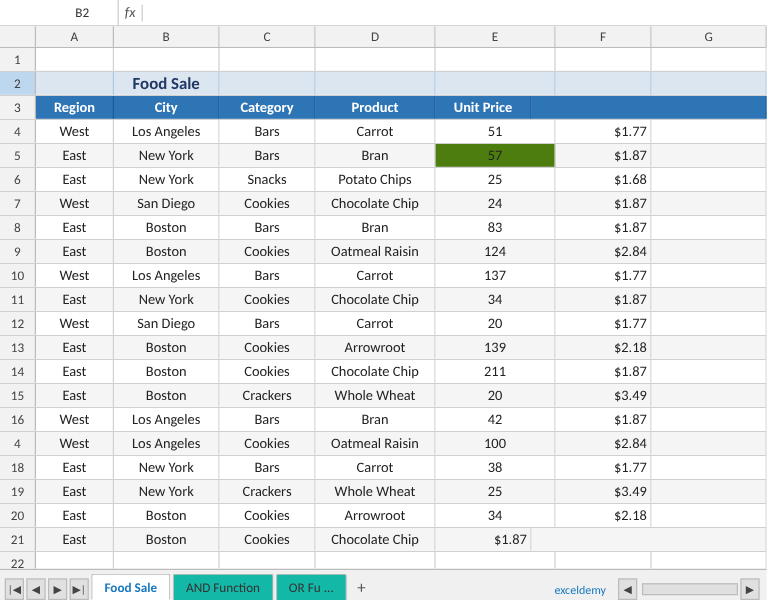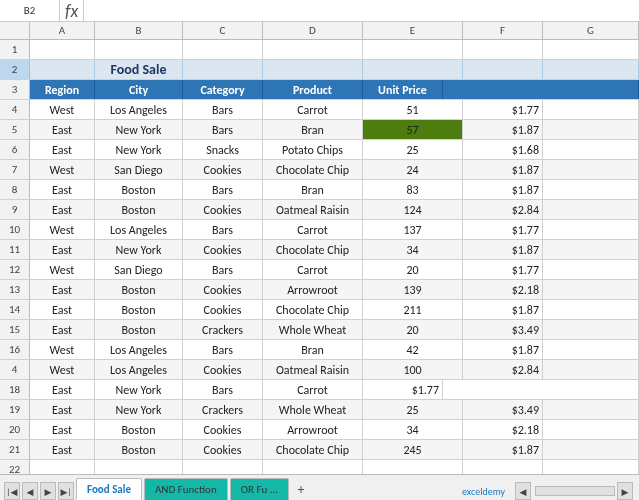--- a/index.html
+++ b/index.html
@@ -202,37 +202,38 @@
       gap: 2px;
     }
 
     .formula-bar {
       display: flex;
       align-items: center;
       height: 22px;
       border-bottom: 1px solid #ccc;
       background: #fff;
       flex-shrink: 0;
+      padding-left: 39px;
     }
 
     .name-box {
       width: 60px;
       border-right: 1px solid #ccc;
       text-align: center;
       font-size: 11px;
       line-height: 22px;
       padding: 0 4px;
       color: #333;
     }
 
     .fx-icon {
       padding: 0 5px;
       font-style: italic;
       color: #555;
-      font-size: 18px;
+      font-size: 12px;
       border-right: 1px solid #ccc;
     }
 
     .formula-input {
       flex: 1;
       padding: 0 5px;
       font-size: 12px;
       color: #333;
     }
   </style>
@@ -431,20 +432,21 @@
       <div class="cell c-f center" style="background:#f5f5f5">100</div>
       <div class="cell c-g right" style="background:#f5f5f5">$2.84</div>
       <div class="cell" style="flex:1;background:#f5f5f5"></div>
     </div>
       <div class="grid-row odd">
       <div class="row-num">18</div>
       <div class="cell c-b center" style="background:#fff">East</div>
       <div class="cell c-c center" style="background:#fff">New York</div>
       <div class="cell c-d center" style="background:#fff">Bars</div>
       <div class="cell c-e center" style="background:#fff">Carrot</div>
+      <div class="cell c-f center" style="background:#fff">38</div>
       <div class="cell c-g right" style="background:#fff">$1.77</div>
       <div class="cell" style="flex:1;background:#fff"></div>
     </div>
       <div class="grid-row even">
       <div class="row-num">19</div>
       <div class="cell c-b center" style="background:#f5f5f5">East</div>
       <div class="cell c-c center" style="background:#f5f5f5">New York</div>
       <div class="cell c-d center" style="background:#f5f5f5">Crackers</div>
       <div class="cell c-e center" style="background:#f5f5f5">Whole Wheat</div>
       <div class="cell c-f center" style="background:#f5f5f5">25</div>
@@ -460,21 +462,20 @@
       <div class="cell c-f center" style="background:#fff">34</div>
       <div class="cell c-g right" style="background:#fff">$2.18</div>
       <div class="cell" style="flex:1;background:#fff"></div>
     </div>
       <div class="grid-row even">
       <div class="row-num">21</div>
       <div class="cell c-b center" style="background:#f5f5f5">East</div>
       <div class="cell c-c center" style="background:#f5f5f5">Boston</div>
       <div class="cell c-d center" style="background:#f5f5f5">Cookies</div>
       <div class="cell c-e center" style="background:#f5f5f5">Chocolate Chip</div>
-      <div class="cell c-f center" style="background:#f5f5f5">245</div>
       <div class="cell c-g right" style="background:#f5f5f5">$1.87</div>
       <div class="cell" style="flex:1;background:#f5f5f5"></div>
     </div>
       <div class="grid-row">
     <div class="row-num">22</div>
     <div class="cell c-b"></div>
     <div class="cell c-c"></div>
     <div class="cell c-d"></div>
     <div class="cell c-e"></div>
     <div class="cell c-f"></div>

